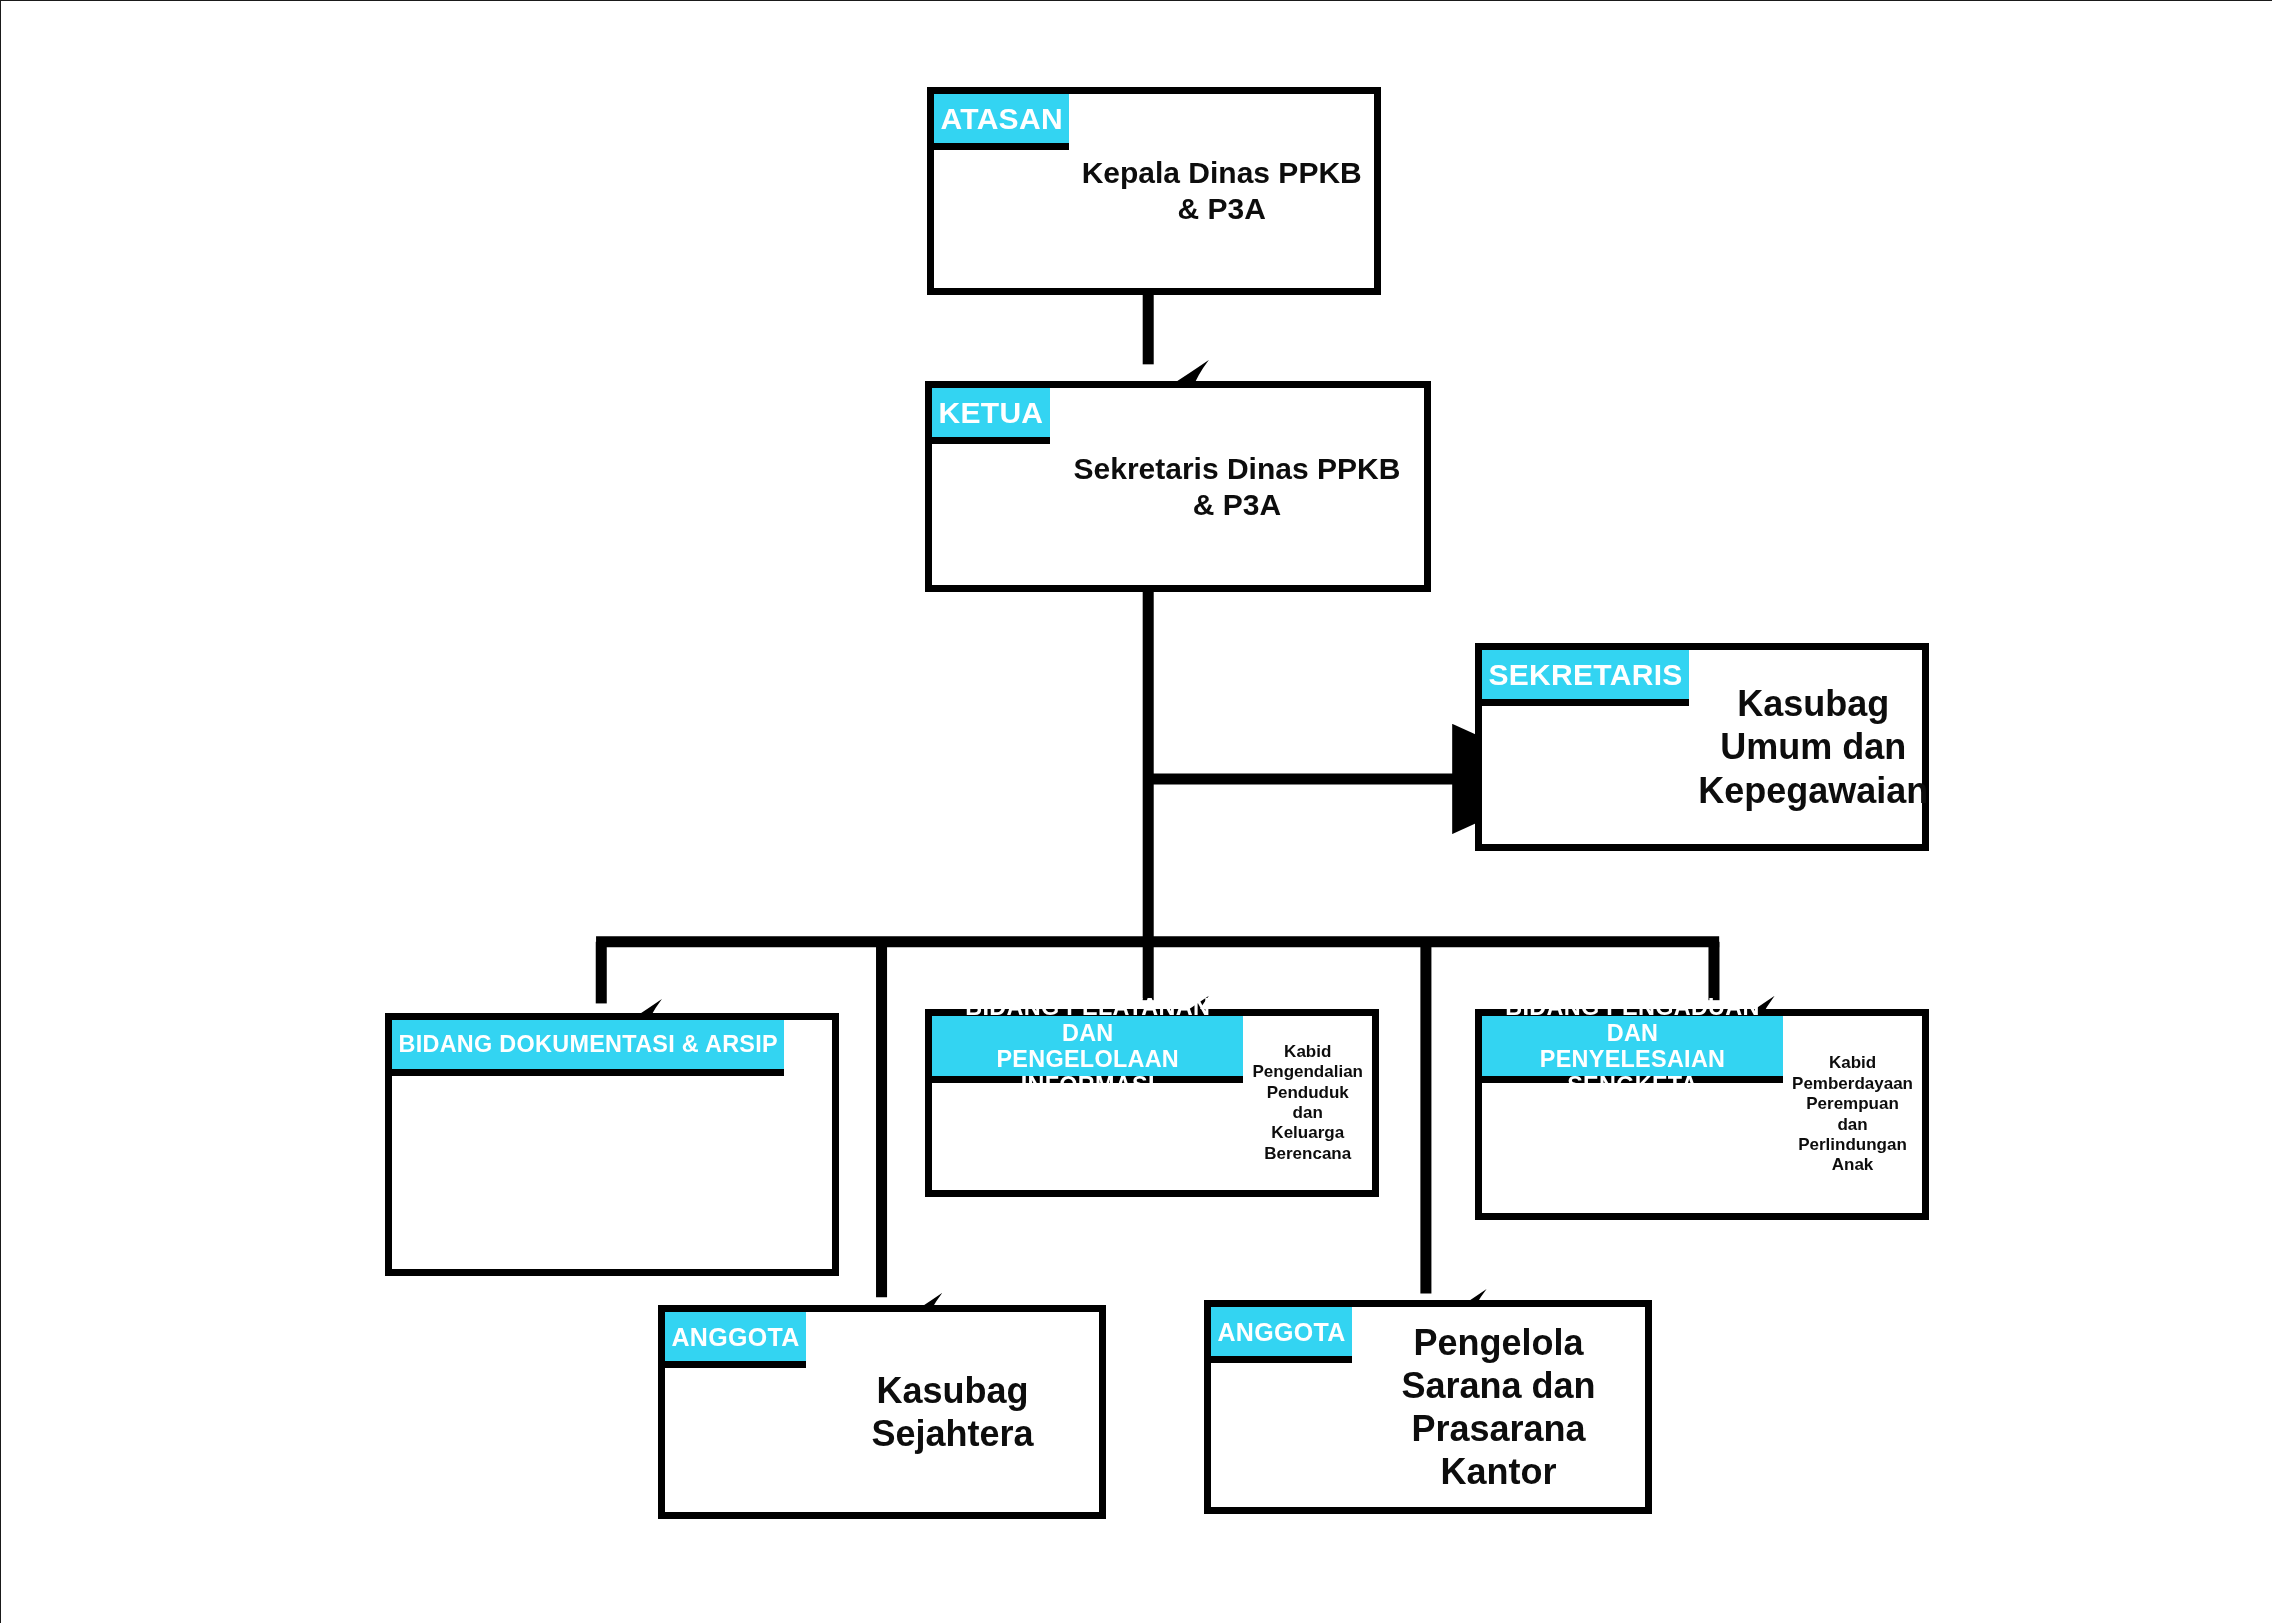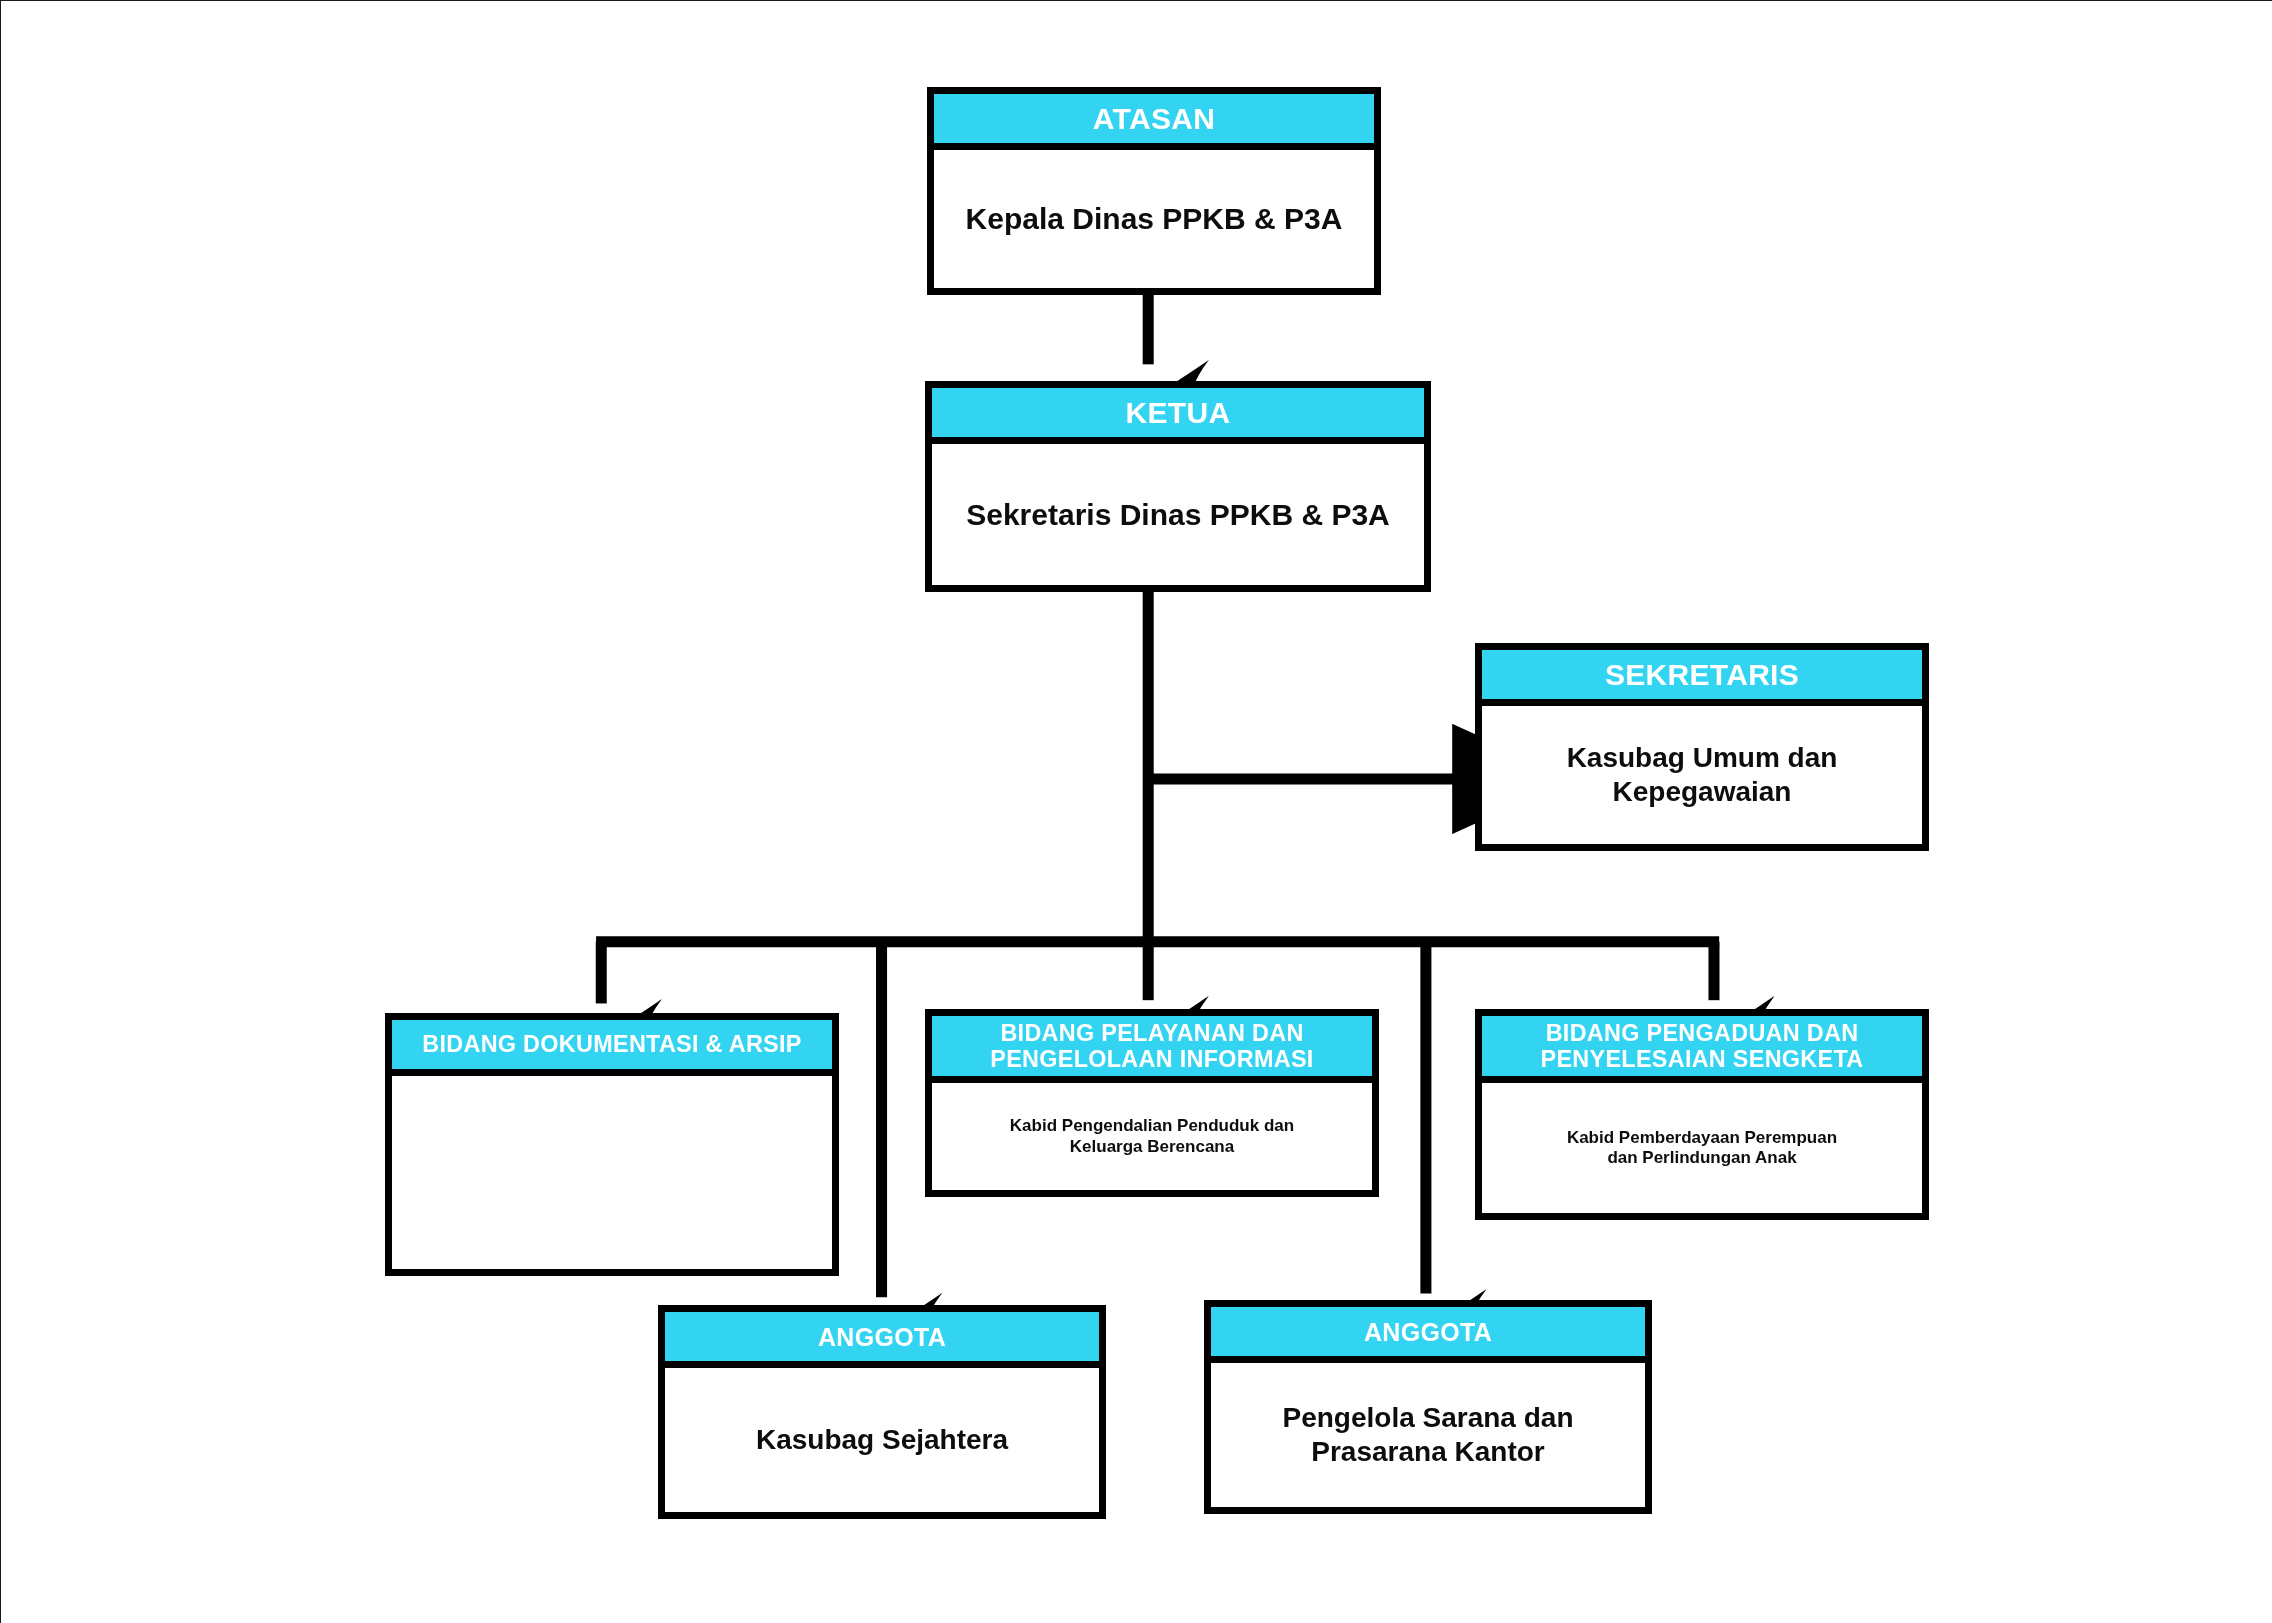--- a/index.html
+++ b/index.html
@@ -25,21 +25,21 @@
     height:1624px;
     pointer-events:none;
   }
   
   .node{
     position:absolute;
     box-sizing:border-box;
     background:#ffffff;
     border:7.8px solid #000000;
     display:flex;
-    flex-direction:column;
+    flex-direction:row;
     z-index:3;
   }
   .node-header{
     background:#33D4F2;
     color:#ffffff;
     font-weight:bold;
     display:flex;
     align-items:center;
     justify-content:center;
     text-align:center;
@@ -61,21 +61,21 @@
     line-height:1.2;
     padding:2.6px 9px;
     box-sizing:border-box;
     white-space:pre-line;
   }
   
   .h-1line .node-header{height:56px; font-size:30px;}
   .h-2line .node-header{height:56px; font-size:23.4px;}
   .h-2line-tall .node-header{height:67px; font-size:23.4px;}
   .body-lg .node-body{font-size:30px;}
-  .body-md .node-body{font-size:28px;border-radius:30px;}
+  .body-md .node-body{font-size:36px;border-radius:30px;}
   .body-sm .node-body{font-size:17px;}
 </style>
 </head>
 <body>
 
 <div id="page">
 
   <svg id="wires" viewBox="0 0 3503 2503">
     <defs>
 

